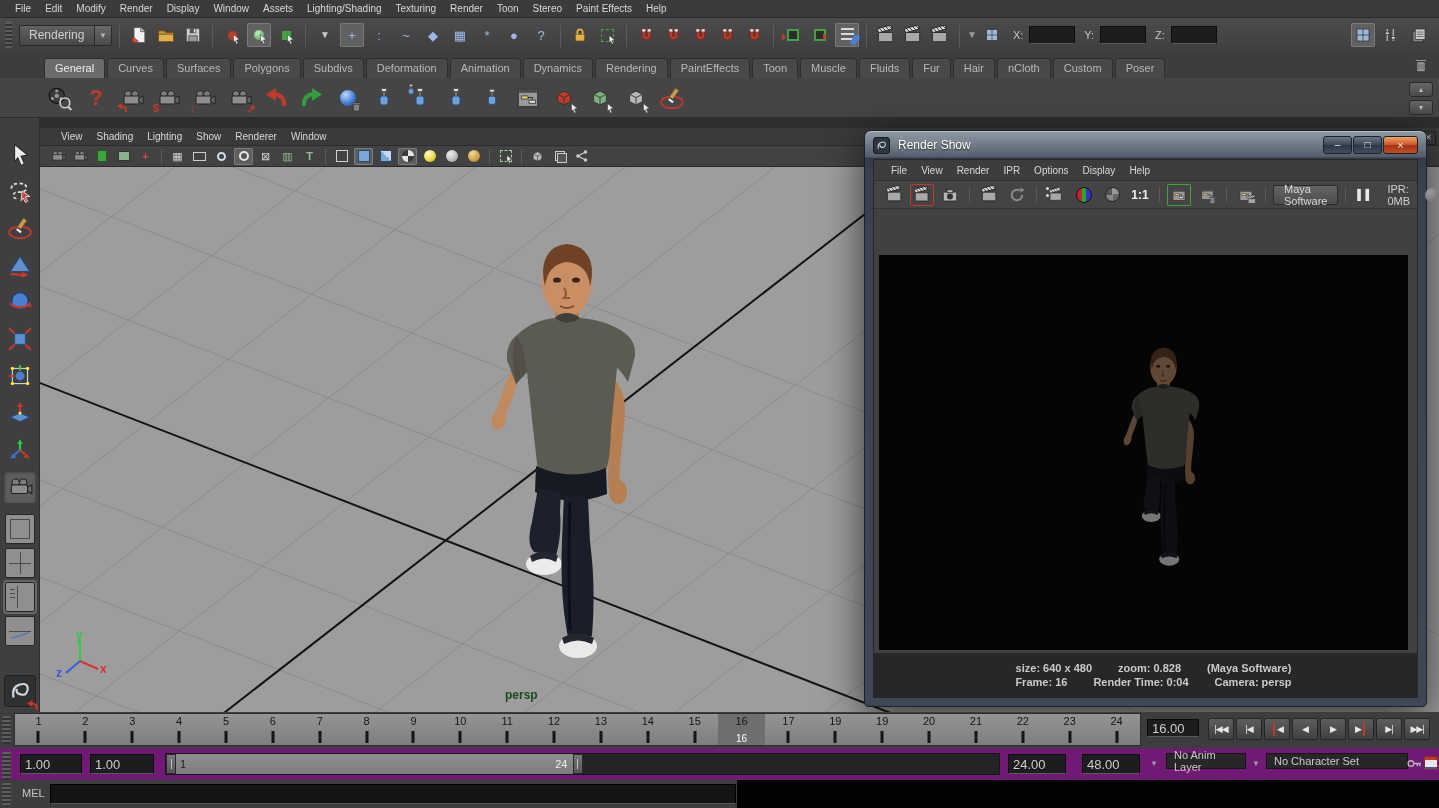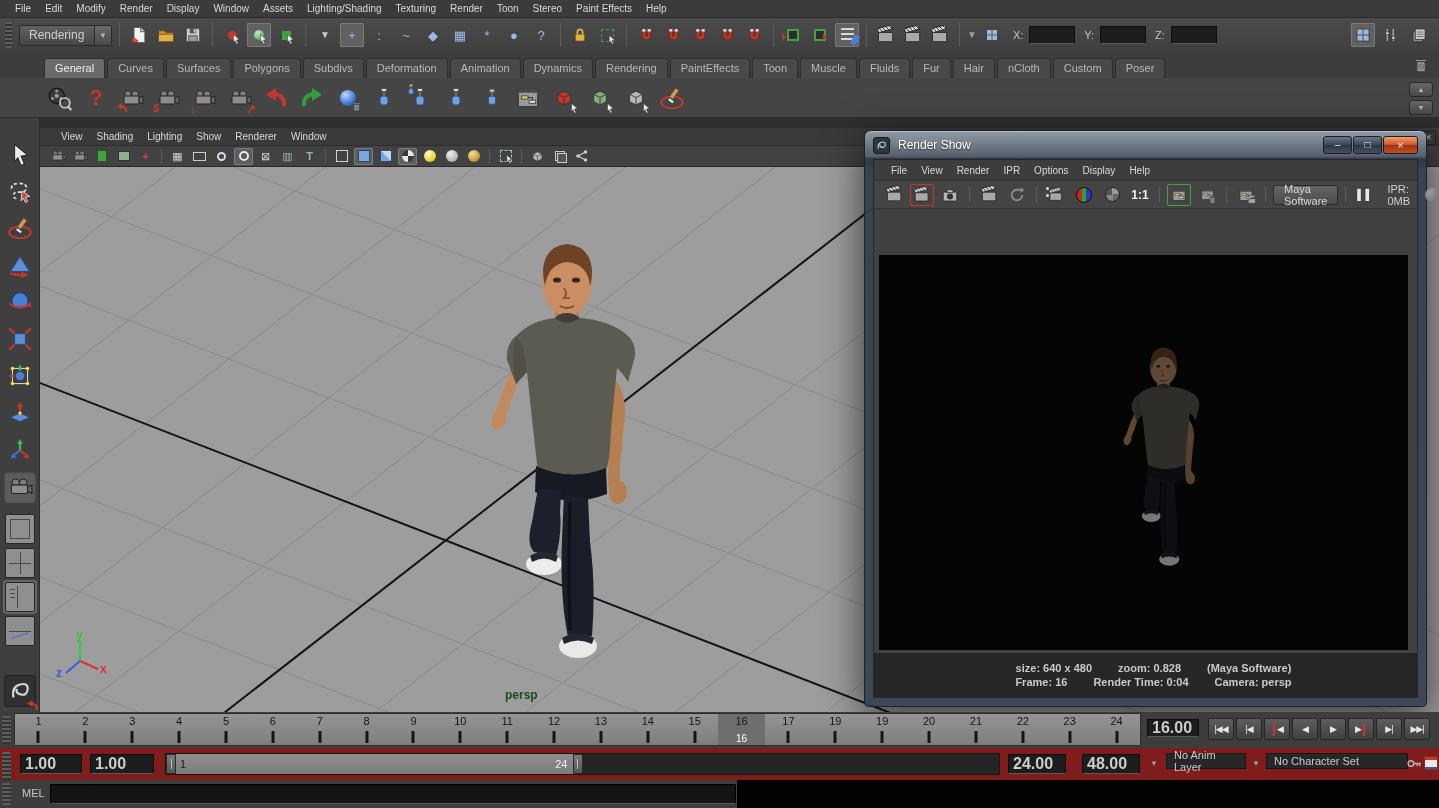--- a/index.html
+++ b/index.html
@@ -22,21 +22,21 @@
   .combo .carr { width:17px; align-self:stretch; border-left:1px solid #292929; display:flex; align-items:center;
                  justify-content:center; font-size:8px; color:#b5b5b5; background:linear-gradient(#6a6a6a,#4a4a4a); }
   .sep { width:1px; height:24px; background:#5a5a5a; margin:0 4px; flex:none; }
   .tile { width:24px; height:24px; display:flex; align-items:center; justify-content:center;
           border-radius:2px; position:relative; flex:none; }
   .tile.active { background:#616161; box-shadow:inset 0 0 0 1px #7a7a7a; }
   .tile svg { display:block; }
   .g { font-size:13px; color:#c9c9c9; line-height:1; }
   .g.blue { color:#9db8e8; } .g.small { font-size:10px; }
   .numfield { background:#1d1d1d; border:1px solid #0d0d0d; border-bottom-color:#5a5a5a; color:#ccc;
-              font-size:16px; height:18px; width:46px; padding:0 4px;font-weight:bold; }
+              font-size:13px; height:18px; width:46px; padding:0 4px; }
   .xyz-lbl { font-size:11px; color:#c5c5c5; margin:0 3px 0 6px; }
   .dot { border-radius:50%; display:inline-block; }
   .connbox { width:12px; height:12px; border:2px solid #3fa33f; position:relative; background:#2c2c2c; }
   .connbox i { position:absolute; top:2px; width:0; height:0; border:4px solid transparent; }
   .connbox.in i { left:-7px; border-left-color:#c0392b; }
   .connbox.out i { right:-7px; border-left-color:#c0392b; left:auto; }
   .histlines { width:13px; height:15px; background:repeating-linear-gradient(180deg,#d8d8d8 0 2px,transparent 2px 5px); position:relative; }
   .histlines i { position:absolute; right:-4px; bottom:-2px; width:6px; height:10px; background:#4a7fd4; transform:rotate(35deg); }
   #sl-right { margin-left:auto; display:flex; gap:4px; padding-right:8px; }
 
@@ -136,21 +136,21 @@
   .tl-cell.current::after { display:none; }
   .tl-cur { display:none; position:absolute; left:0; right:0; bottom:1px; font-size:10px; color:#fff; }
   .tl-cell.current .tl-cur { display:block; }
   #tl-timefield { position:absolute; left:1147px; top:7px; width:52px; }
   #playback { position:absolute; left:1208px; top:6px; display:flex; gap:2px; }
   .pb { width:26px; height:22px; background:linear-gradient(#5e5e5e,#404040); border:1px solid #252525; border-radius:2px;
         color:#e8e8e8; font-size:9px; display:flex; align-items:center; justify-content:center; letter-spacing:-1px; position:relative; }
   .pb.rbar-l::before, .pb.rbar-r::after { content:""; width:2px; height:13px; background:#c0392b; margin:0 2px; }
 
   
-  #rangerow { position:absolute; left:0; top:748px; width:100%; height:32px; background:#7f1d1d; }
+  #rangerow { position:absolute; left:0; top:748px; width:100%; height:32px; background:#701a75; }
   .rs-field { position:absolute; top:6px; height:20px; }
   #rs-track { position:absolute; left:165px; top:5px; width:835px; height:22px; background:#242424; border:1px solid #161616; }
   #rs-bar { position:absolute; left:0; top:0; width:50%; height:100%; background:linear-gradient(#8f8f8f,#7c7c7c);
             display:flex; align-items:center; }
   .rs-h { width:10px; height:100%; background:linear-gradient(#787878,#565656); border:1px solid #2a2a2a; flex:none;
           display:flex; align-items:center; justify-content:center; }
   .rs-h i { width:1px; height:10px; background:#bdbdbd; }
   #rs-startlbl { font-size:11px; color:#1c1c1c; margin-left:4px; }
   #rs-endlbl { font-size:11px; color:#f0f0f0; margin-left:auto; margin-right:5px; }
   .drop-arr { position:absolute; top:11px; font-size:8px; color:#9a9a9a; }

